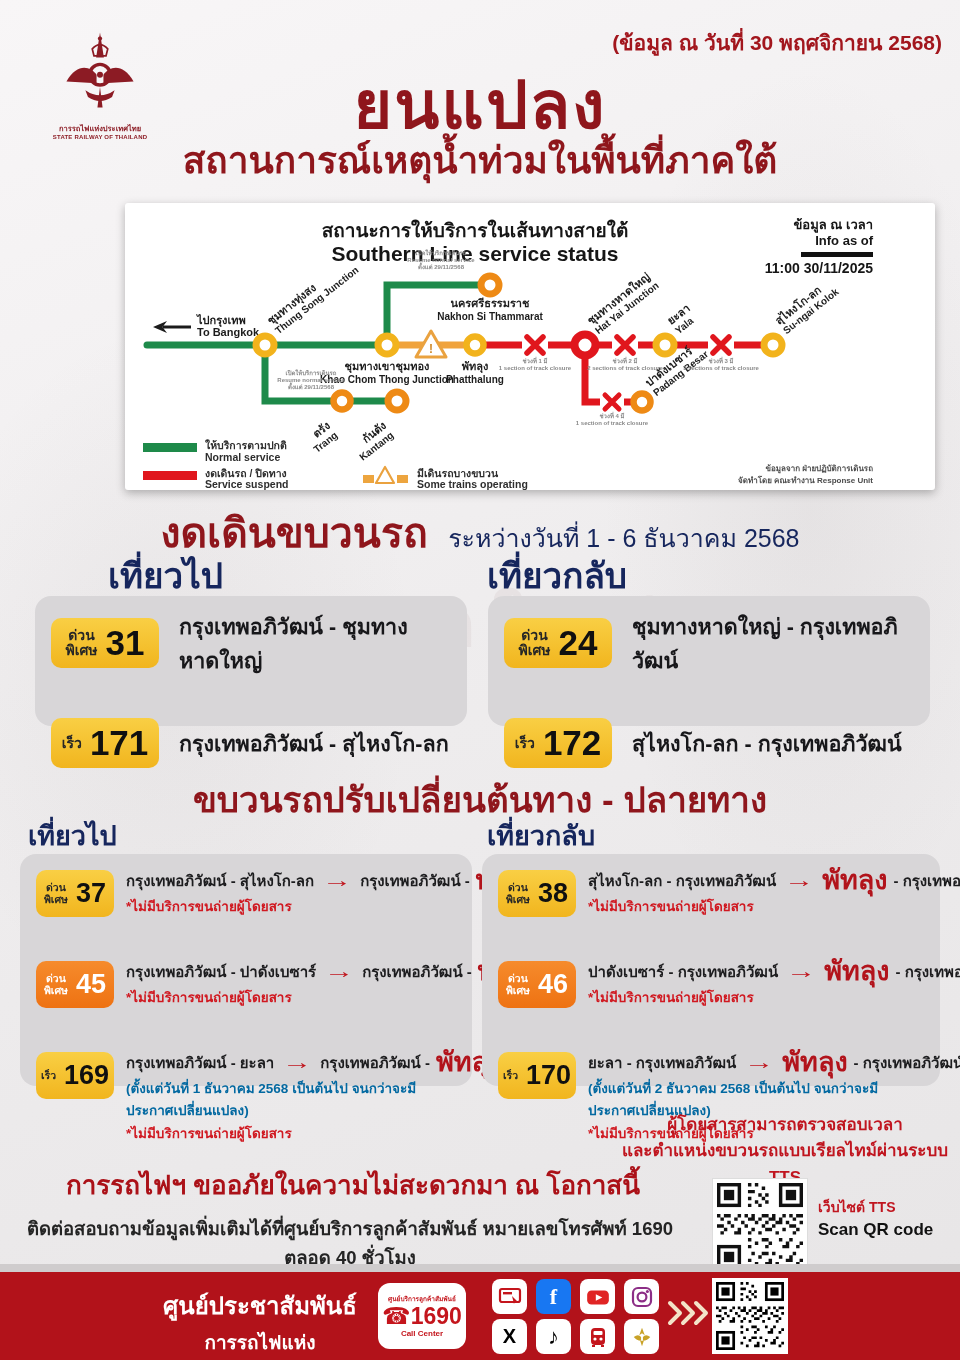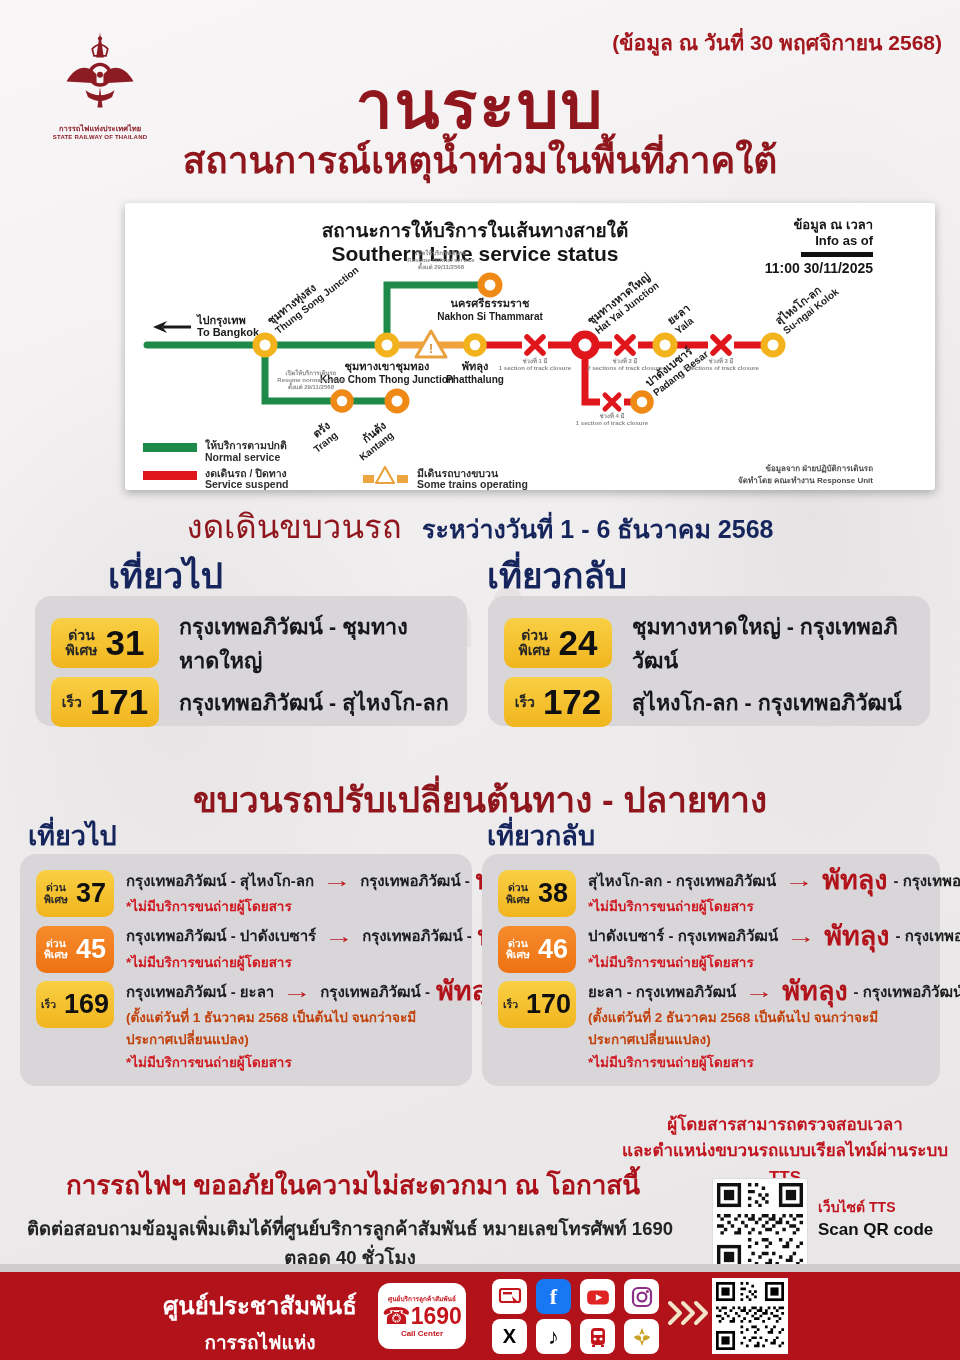--- a/index.html
+++ b/index.html
@@ -37,26 +37,26 @@
   .m-info{font-size:13px;font-weight:800;fill:#161616;}
   .m-time{font-size:14px;font-weight:800;fill:#161616;}
   .st-lab{font-size:11px;font-weight:800;fill:#1c1c1c;}
   .st-lab .en{font-size:10px;}
   .tiny-note{font-size:6px;font-weight:600;fill:#8a8a8a;}
   .leg-lab{font-size:10.5px;font-weight:700;fill:#2e2e2e;}
   .src-lab{font-size:8px;font-weight:700;fill:#4c4c4c;}
 
   
   .susp-title{position:absolute;left:0;right:0;top:500px;text-align:center;}
-  .susp-title .t1{font-size:33px;font-weight:400;color:#8f161c;vertical-align:baseline;}
-  .susp-title .t2{font-size:25px;font-weight:700;color:#16265d;margin-left:16px;}
+  .susp-title .t1{font-size:41px;font-weight:700;color:#8f161c;vertical-align:baseline;}
+  .susp-title .t2{font-size:25px;font-weight:400;color:#16265d;margin-left:16px;}
   .dir-label{position:absolute;font-size:35px;font-weight:800;color:#16265d;text-align:center;}
   .dir-out1{left:108px;top:548px;} .dir-in1{left:487px;top:548px;}
   .gray-card{position:absolute;background:#d8d6d8;border-radius:16px;padding:13px 16px;
-    display:flex;flex-direction:column;justify-content:space-between;}
+    display:flex;flex-direction:column;justify-content:space-between;gap:41px;}
   .card-out1{left:35px;top:596px;width:432px;height:130px;}
   .card-in1{left:488px;top:596px;width:442px;height:130px;}
   .s-row{display:flex;align-items:center;gap:20px;}
   .badge{display:flex;align-items:center;justify-content:center;gap:8px;border-radius:10px;
     background:linear-gradient(#f9cf44,#f1b51e);flex:0 0 auto;}
   .badge.orange{background:linear-gradient(#f68b2c,#ee7212);}
   .badge-l{width:108px;height:50px;}
   .badge .tlines{font-size:14px;font-weight:800;color:#262626;line-height:1.05;text-align:center;}
   .badge.orange .tlines{color:#fff;}
   .badge .num{font-size:35px;font-weight:800;color:#101010;}
@@ -73,21 +73,21 @@
   .badge-s{width:78px;height:47px;margin-top:3px;}
   .badge-s .tlines{font-size:10.5px;}
   .badge-s .num{font-size:27px;}
   .r-body{flex:1;min-width:0;}
   .r-line1{display:flex;align-items:center;flex-wrap:nowrap;gap:6px;white-space:nowrap;}
   .r-old{font-size:15px;font-weight:800;color:#1c1c1e;}
   .r-arrow{display:inline-block;transform:scaleX(1.5);font-size:20px;font-weight:800;color:#c0141c;margin:0 7px;}
   .r-newpre{font-size:15px;font-weight:800;color:#1c1c1e;}
   .r-hl{font-size:27px;font-weight:800;color:#b2131b;line-height:1;}
   .r-newpost{font-size:15px;font-weight:800;color:#1c1c1e;}
-  .r-note{font-size:13.5px;font-weight:600;color:#c2410c;margin-top:1px;}
+  .r-note{font-size:13.5px;font-weight:600;color:#0369a1;margin-top:1px;}
   .r-note:empty{display:none;}
   .r-warn{font-size:13.5px;font-weight:700;color:#d01820;margin-top:1px;}
 
   
   .tts-note{position:absolute;left:620px;top:1112px;width:330px;text-align:center;
     font-size:17px;font-weight:800;color:#c0151f;line-height:1.55;}
   .apology{position:absolute;left:40px;top:1164px;width:600px;text-align:right;
     font-size:26px;font-weight:800;color:#ab1118;}
   .contact{position:absolute;left:10px;top:1214px;width:680px;text-align:center;
     font-size:18.5px;font-weight:600;color:#242424;}
@@ -157,21 +157,21 @@
         <path d="M6 60 C18 38 34 42 41 52 L41 62 Z" stroke="none"></path>
         <path d="M84 60 C72 38 56 42 49 52 L49 62 Z" stroke="none"></path>
         <path d="M28 70 Q45 82 62 70 L59 78 Q45 87 31 78 Z" stroke="none"></path>
         <path d="M45 66 L42 90 H48 Z" stroke="none"></path>
       </g>
     </svg>
     <div class="org-th">การรถไฟแห่งประเทศไทย</div>
     <div class="org-en">STATE RAILWAY OF THAILAND</div>
   </div>
 
-  <div class="page-title">านระบบ</div>
+  <div class="page-title">ยนแปลง</div>
   <div class="page-subtitle">สถานการณ์เหตุน้ำท่วมในพื้นที่ภาคใต้</div>
 
   <div class="map-card">
     <svg viewBox="0 0 810 287">
 
       <text class="m-title-th" x="350" y="34" text-anchor="middle">สถานะการให้บริการในเส้นทางสายใต้</text>
       <text class="m-title-en" x="350" y="58" text-anchor="middle">Southern Line service status</text>
 
       <text class="m-info" x="748" y="26" text-anchor="end">ข้อมูล ณ เวลา</text>
       <text class="m-info" x="748" y="42" text-anchor="end">Info as of</text>

